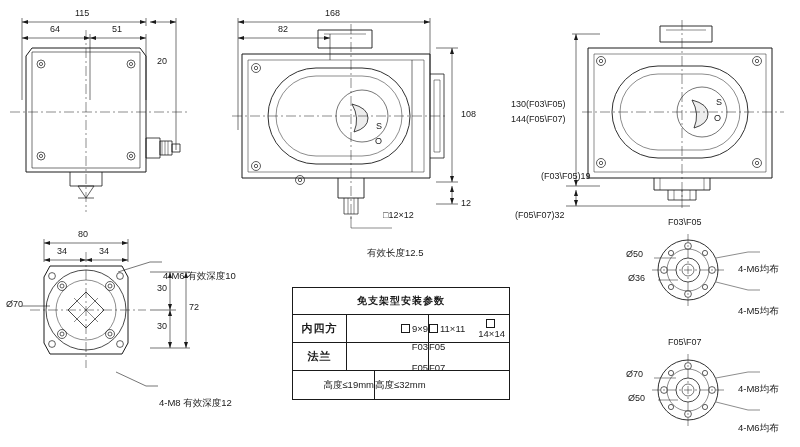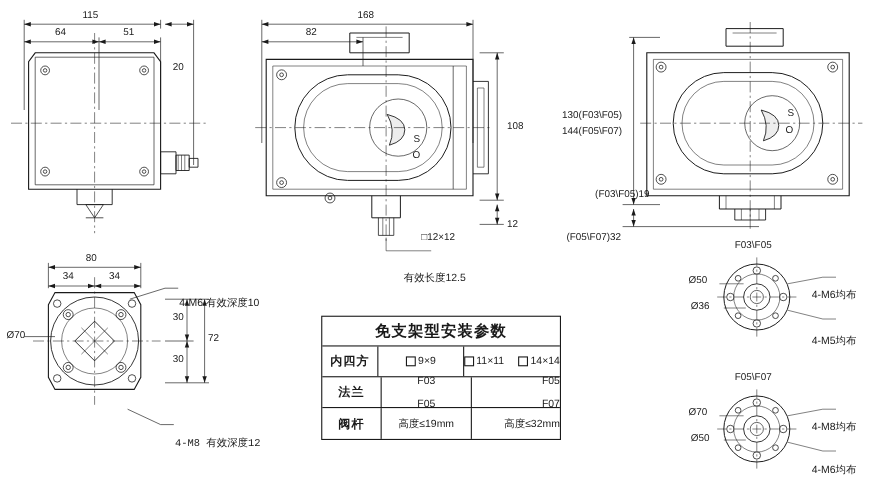--- a/index.html
+++ b/index.html
@@ -10,26 +10,26 @@
   .lbl{position:absolute;font-size:9px;line-height:1.05;color:#1a1a1a;white-space:nowrap;}
   .lbl.cn{font-size:9.5px;margin-top:20px;}
   
   .tbl{position:absolute;left:292px;top:287px;width:218px;height:113px;
        border:1.1px solid #1a1a1a;box-sizing:border-box;}
   .tbl .row{display:flex;width:100%;box-sizing:border-box;}
   .tbl .r0{height:27px;border-bottom:1.1px solid #1a1a1a;}
   .tbl .r{height:28px;border-bottom:1.1px solid #1a1a1a;}
   .tbl .rlast{height:28px;}
   .tbl .title{width:100%;display:flex;align-items:center;justify-content:center;
-       font-size:14px;font-weight:bold;letter-spacing:1px;}
+       font-size:10px;font-weight:bold;letter-spacing:1px;}
   .tbl .c0{width:54px;border-right:1.1px solid #1a1a1a;display:flex;align-items:center;
        justify-content:center;font-size:11px;font-weight:bold;letter-spacing:1px;box-sizing:border-box;}
   .tbl .c1{width:82px;border-right:1.1px solid #1a1a1a;display:flex;align-items:center;
-       justify-content:center;font-size:9.5px;box-sizing:border-box;gap:3px;}
-  .tbl .c2{flex:1;display:flex;align-items:center;justify-content:flex-end;font-size:9.5px;
+       justify-content:flex-end;font-size:9.5px;box-sizing:border-box;gap:3px;}
+  .tbl .c2{flex:1;display:flex;align-items:center;justify-content:flex-start;font-size:9.5px;
        box-sizing:border-box;gap:3px;}
   .sq{display:inline-block;width:7px;height:7px;border:1px solid #1a1a1a;margin-right:2px;
       vertical-align:middle;}
   .sqw{display:inline-flex;align-items:center;}
   .fl{display:inline-flex;gap:10px;flex-direction:column;}
 </style>
 </head>
 <body>
 
 <div class="stage">
@@ -344,21 +344,21 @@
   <div class="lbl" style="left:714px;top:114px;">O</div>
 
   <div class="lbl" style="left:78px;top:230px;">80</div>
   <div class="lbl" style="left:57px;top:247px;">34</div>
   <div class="lbl" style="left:99px;top:247px;">34</div>
   <div class="lbl" style="left:157px;top:284px;">30</div>
   <div class="lbl" style="left:157px;top:322px;">30</div>
   <div class="lbl" style="left:189px;top:303px;">72</div>
   <div class="lbl" style="left:6px;top:300px;">Ø70</div>
   <div class="lbl cn" style="left:163px;top:251px;">4-M6 有效深度10</div>
-  <div class="lbl cn" style="left:159px;top:378px;font-family:Liberation Mono, monospace;">4-M8 有效深度12</div>
+  <div class="lbl cn" style="left:159px;top:378px;">4-M8 有效深度12</div>
 
   <div class="lbl" style="left:668px;top:218px;">F03\F05</div>
   <div class="lbl" style="left:626px;top:250px;">Ø50</div>
   <div class="lbl" style="left:628px;top:274px;">Ø36</div>
   <div class="lbl cn" style="left:738px;top:244px;">4-M6均布</div>
   <div class="lbl cn" style="left:738px;top:286px;">4-M5均布</div>
 
   <div class="lbl" style="left:668px;top:338px;">F05\F07</div>
   <div class="lbl" style="left:626px;top:370px;">Ø70</div>
   <div class="lbl" style="left:628px;top:394px;">Ø50</div>
@@ -375,21 +375,21 @@
         <span class="sqw">
             <span class="sq"></span>
             <span>9×9</span>
           </span>
       </div>
       <div class="c2">
         <span class="sqw">
             <span class="sq"></span>
             <span>11×11</span>
           </span>
-        <span class="sqw" style="margin-left:10px;">
+        <span class="sqw" style="margin-left:10px;flex-direction:column;">
             <span class="sq"></span>
             <span>14×14</span>
           </span>
       </div>
     </div>
     <div class="row r">
       <div class="c0">法兰</div>
       <div class="c1">
         <span class="fl">
             <span>F03</span>
@@ -397,19 +397,18 @@
           </span>
       </div>
       <div class="c2">
         <span class="fl">
             <span>F05</span>
             <span>F07</span>
           </span>
       </div>
     </div>
     <div class="row rlast">
-      <div class="c0">阀杆</div>
       <div class="c1">高度≤19mm</div>
       <div class="c2">高度≤32mm</div>
     </div>
   </div>
 
 </div>
 
 </body></html>

